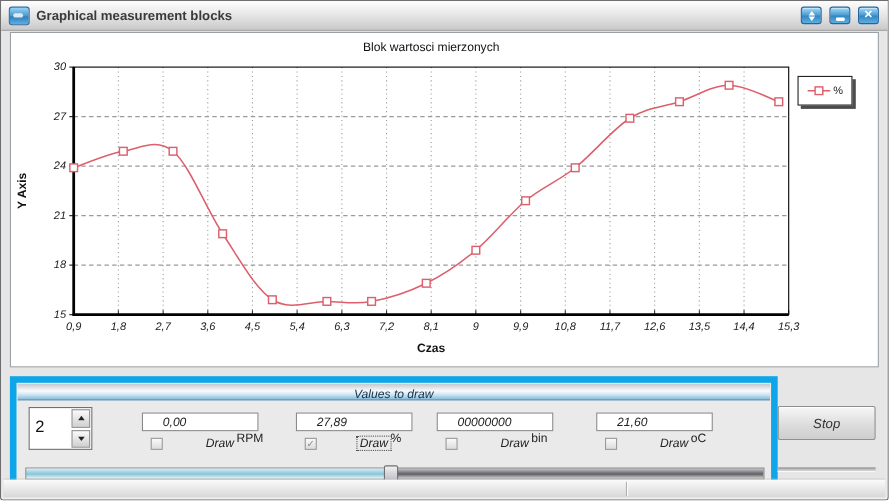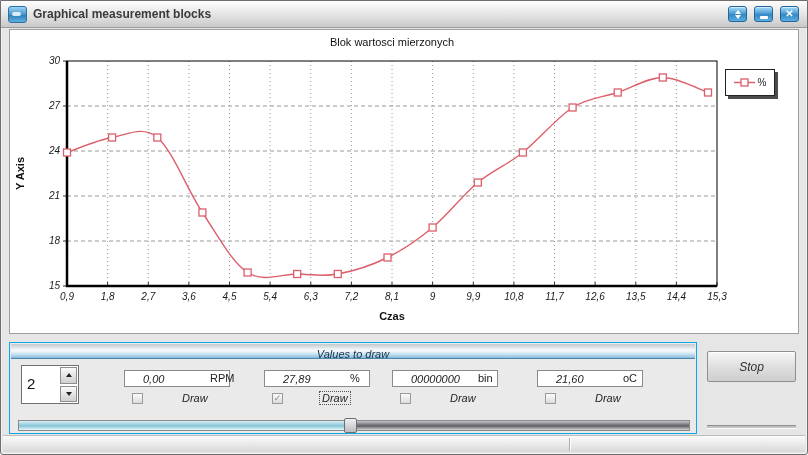--- a/index.html
+++ b/index.html
@@ -37,58 +37,58 @@
   .tickmark{stroke:#333;stroke-width:1;}
   .frame{fill:none;stroke:#000;stroke-width:1;}
   .axis{stroke:#000;stroke-width:2.5;}
   .series{fill:none;stroke-width:1.4;}
   .marker{fill:#fff;stroke-width:1.3;}
   .legend{position:absolute;left:715px;top:39px;width:48px;height:25px;background:#fff;border:1px solid #222;
           box-shadow:3px 3px 0 rgba(45,45,45,.85);display:flex;align-items:center;justify-content:center;gap:3px;
           font-size:10px;color:#222;}
 
   
-  .values-group{position:absolute;left:8px;top:341px;width:686px;height:90px;border:1px solid #0ea5e9;background:#eaeaea;}
+  .values-group{position:absolute;left:8px;top:341px;width:686px;height:90px;border:6px solid #0ea5e9;background:#eaeaea;}
   .values-header{position:absolute;left:1px;top:1px;right:1px;height:14px;text-align:center;
                  background:linear-gradient(180deg,#c3c9cd,#f8fbfd 45%,#cfe5f2 70%,#85bcdc);
                  border-bottom:1px solid #4d86ab;}
   .values-title{font-size:11px;font-style:italic;color:#16314a;line-height:14px;}
 
   .spinner{position:absolute;left:11px;top:22px;width:56px;height:37px;background:#fff;border:1px solid #707070;}
   .spinner-value{position:absolute;left:5px;top:9px;font-size:15px;color:#111;}
   .spinner-btns{position:absolute;right:1px;top:1px;bottom:1px;width:17px;display:flex;flex-direction:column;gap:2px;}
   .spin-btn{flex:1;border:1px solid #8e8e8e;background:linear-gradient(180deg,#fafafa,#d0d0d0);
             display:flex;align-items:center;justify-content:center;padding:0;cursor:pointer;}
   .tri-up-dark{width:0;height:0;border-left:3px solid transparent;border-right:3px solid transparent;border-bottom:4px solid #222;}
   .tri-down-dark{width:0;height:0;border-left:3px solid transparent;border-right:3px solid transparent;border-top:4px solid #222;}
 
   .field-group{position:absolute;top:27px;height:42px;width:140px;}
   .val-input{position:absolute;left:0;top:0;width:68px;height:13px;border:1px solid #8a8a8a;background:#fff;
              font-family:"Liberation Sans",sans-serif;font-style:italic;font-size:11px;color:#222;padding:1px 18px;}
-  .unit{position:absolute;left:86px;top:2px;font-size:11px;color:#222;}
+  .unit{position:absolute;left:86px;top:18px;font-size:11px;color:#222;}
   .draw-row{position:absolute;left:8px;top:22px;display:flex;align-items:center;gap:4px;}
   .cb{width:11px;height:11px;border:1px solid #9a9a9a;background:linear-gradient(180deg,#fafafa,#dcdcdc);
       display:inline-flex;align-items:center;justify-content:center;box-sizing:border-box;}
   .check{color:#8a8a8a;font-size:9px;line-height:1;}
   .draw-label{font-style:italic;font-size:11px;color:#222;padding:0 2px;margin-left:33px;}
   .draw-label.focused{outline:1px dotted #555;}
 
   .slider{position:absolute;left:8px;top:77px;width:670px;height:9px;border:1px solid #8a8a8a;
           background:linear-gradient(180deg,#c6c6ca,#5f5f66 55%,#d6d6d6);}
   .slider-fill{position:absolute;left:0;top:0;height:100%;
                background:linear-gradient(180deg,#d8eef5,#86c5d8 55%,#e8f6fa);}
   .slider-thumb{position:absolute;top:-3px;width:11px;height:13px;border:1px solid #6e6e74;border-radius:2px;
                 background:linear-gradient(180deg,#f0f0f0,#bcbcc4);}
 
   
   .cmd-btn{position:absolute;left:706px;width:89px;height:31px;border:1px solid #8f8f8f;border-radius:2px;
            background:linear-gradient(180deg,#f7f7f7,#dddddd 55%,#cecece);
            font-family:"Liberation Sans",sans-serif;font-style:italic;font-size:12px;color:#333;cursor:pointer;
            box-shadow:inset 0 1px 0 #fff;}
-  #stop-btn{top:350px;}
+  #stop-btn{top:368px;}
   #close-btn{top:390px;}
   .btn-groove{position:absolute;left:706px;top:424px;width:89px;height:2px;border-top:1px solid #909090;border-bottom:1px solid #fdfdfd;background:#c2c2c2;}
   .statusbar{position:absolute;left:2px;right:2px;bottom:2px;height:16px;border-top:1px solid #bdbdbd;
              background:linear-gradient(180deg,#fbfbfb,#d8d8d8);border-radius:0 0 2px 2px;}
   .status-divider{position:absolute;left:566px;top:2px;bottom:1px;width:0;border-left:1px solid #b0b0b0;border-right:1px solid #fdfdfd;}
 </style>
 </head>
 <body>
 
 <div class="window">

